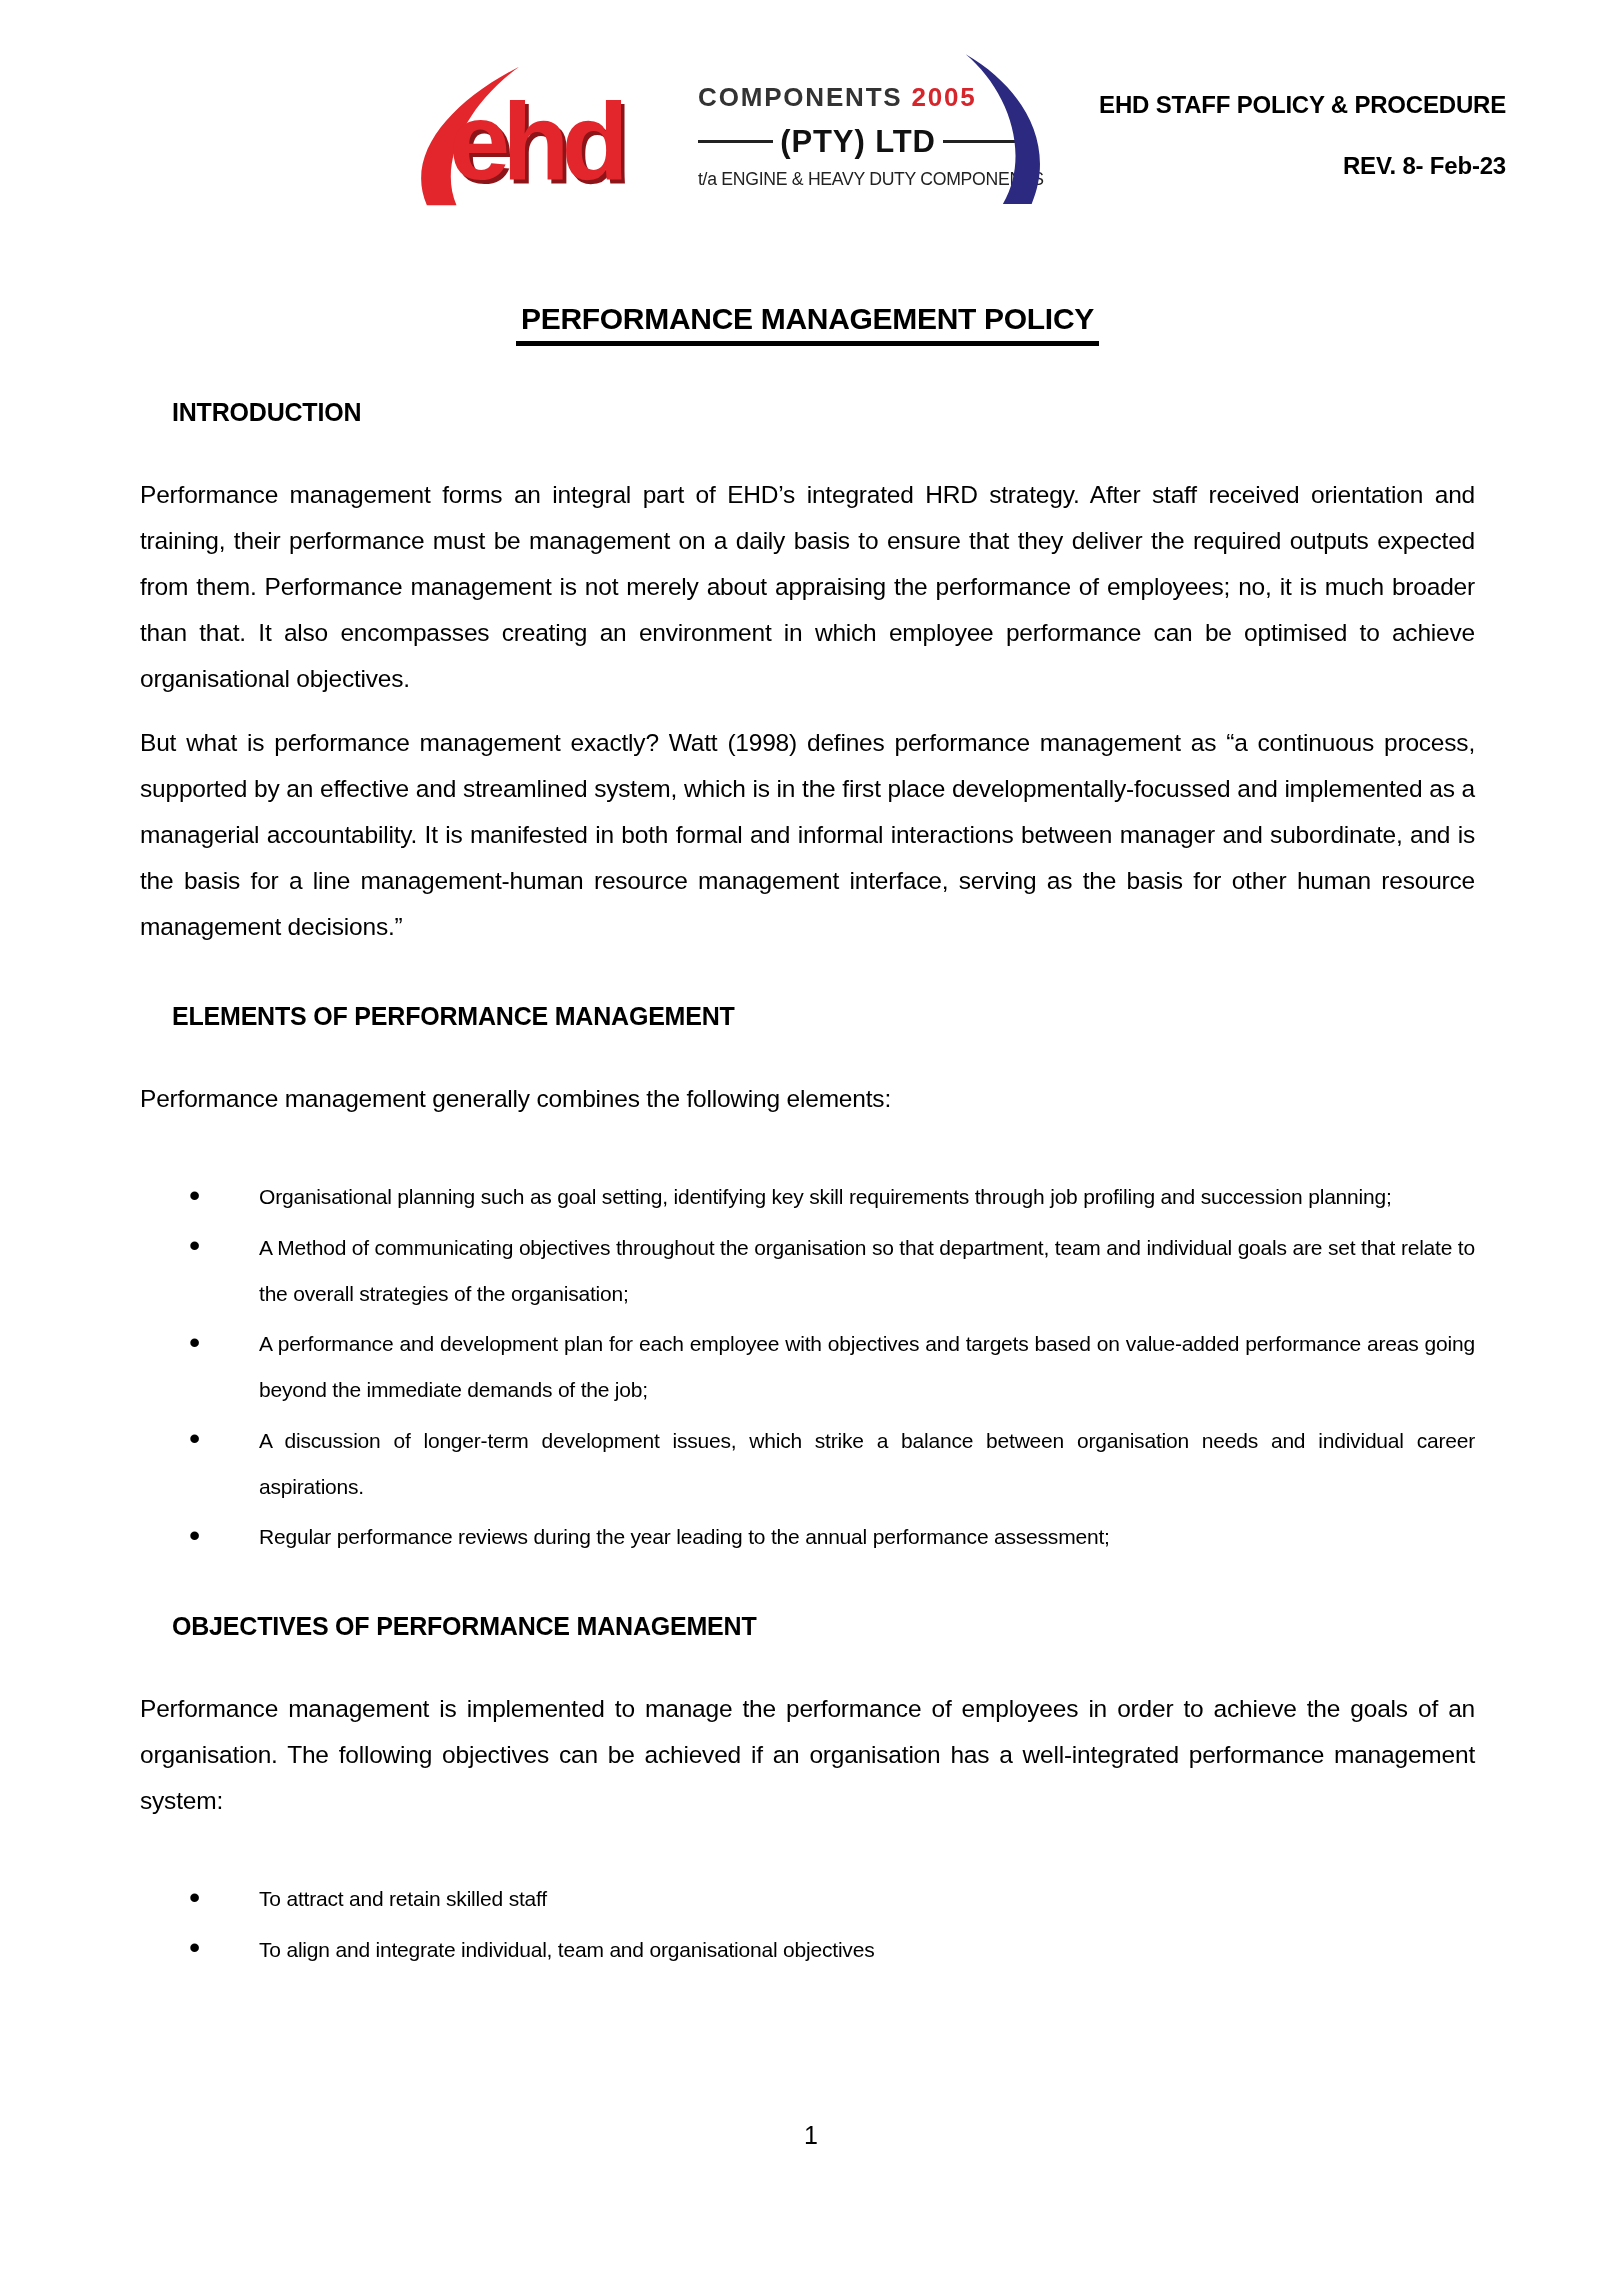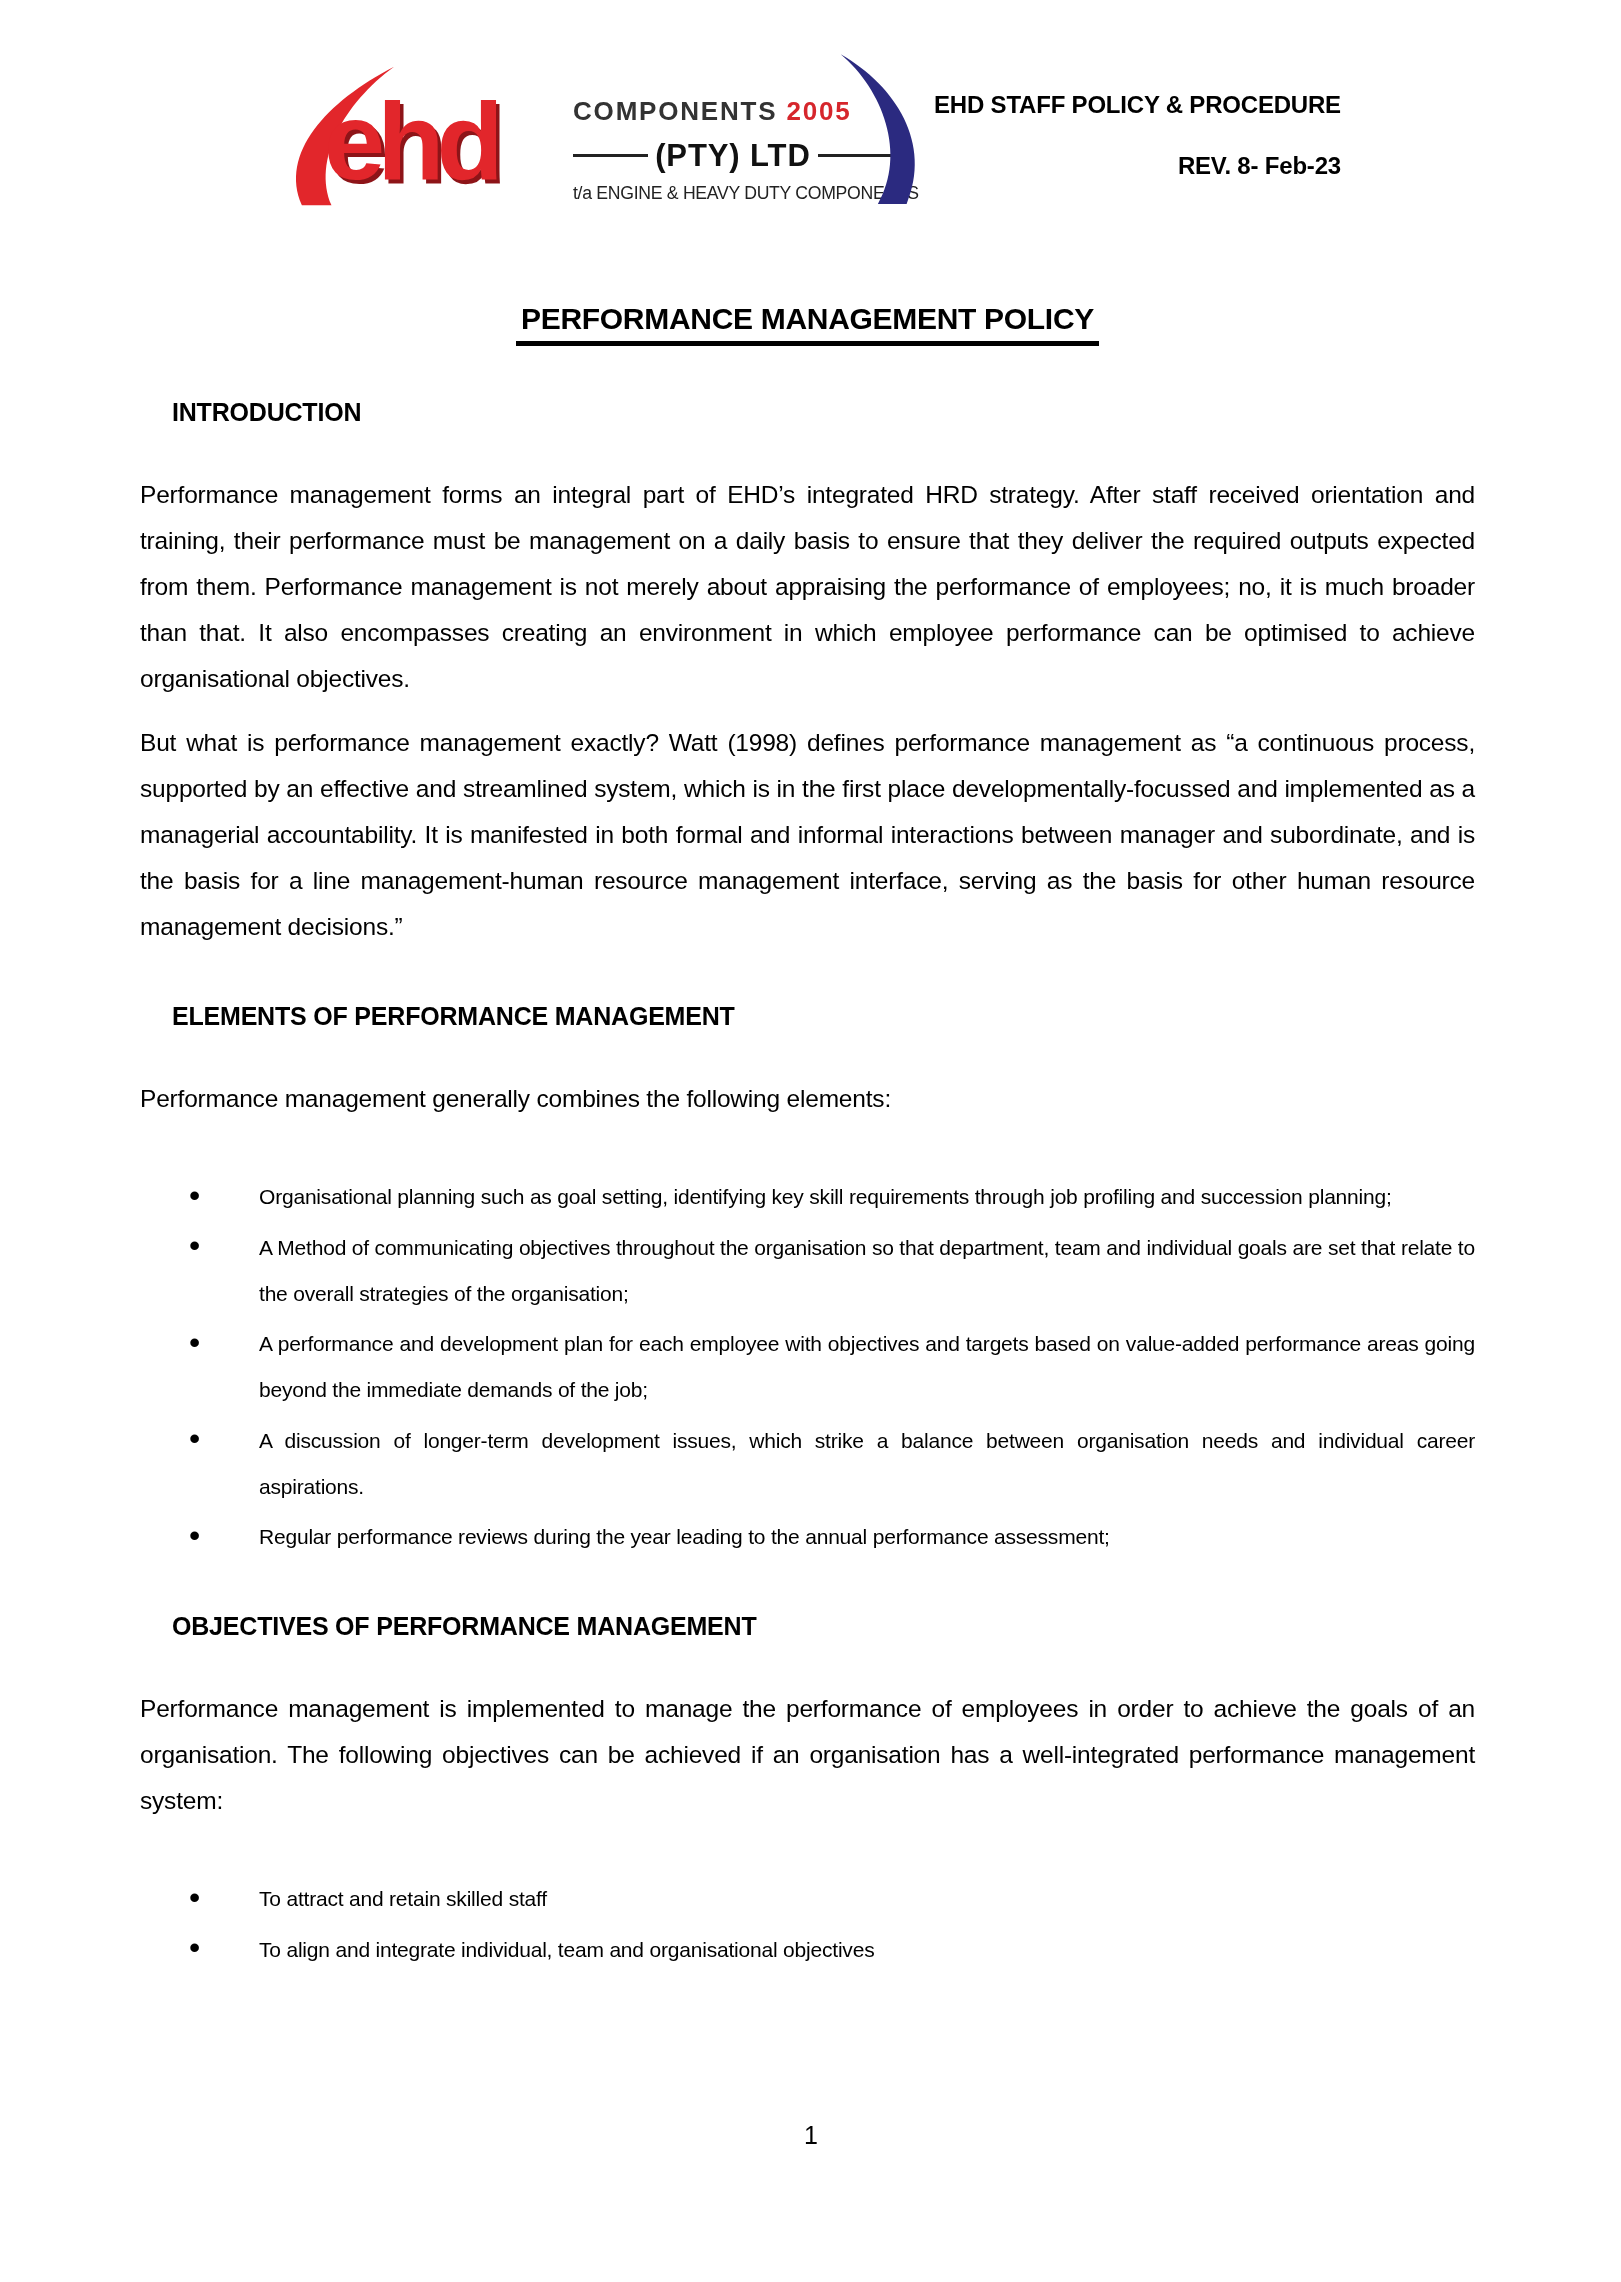--- a/index.html
+++ b/index.html
@@ -11,33 +11,34 @@
     margin:0 auto;
     background:#ffffff;
     font-family:"Liberation Sans", sans-serif;
     color:#000000;
     overflow:hidden;
   }
 
   
   .header-row {
     display:flex;
-    justify-content:center;
+    justify-content:flex-end;
     padding:52px 116px 0 114px;
+    gap:40px;
   }
   .logo { position:relative; width:655px; height:156px; flex:0 0 auto; }
   .swoosh-left  { position:absolute; left:0;  top:12.5px; }
   .swoosh-right { position:absolute; left:560px; top:1.8px; }
   .ehd {
     position:absolute; left:45px; top:34px;
     font-size:110px; line-height:1; font-weight:bold;
     letter-spacing:-8px; color:#e2262b;
     text-shadow:3.6px 3.6px 0 #8d1418;
   }
-  .logo-right { position:absolute; left:294px; top:44px; width:339px; }
+  .logo-right { position:absolute; left:294px; top:30px; width:339px; }
   .logo-line1 {
     font-size:26px; font-weight:bold; letter-spacing:1.8px;
     color:#333333; white-space:nowrap;
   }
   .logo-year { color:#d6262c; }
   .pty-row { display:flex; align-items:center; margin-top:10.7px; }
   .pty-rule { height:2.7px; background:#222222; }
   .pty-rule.left { width:75px; }
   .pty-rule.right { flex:1; }
   .pty-text {

